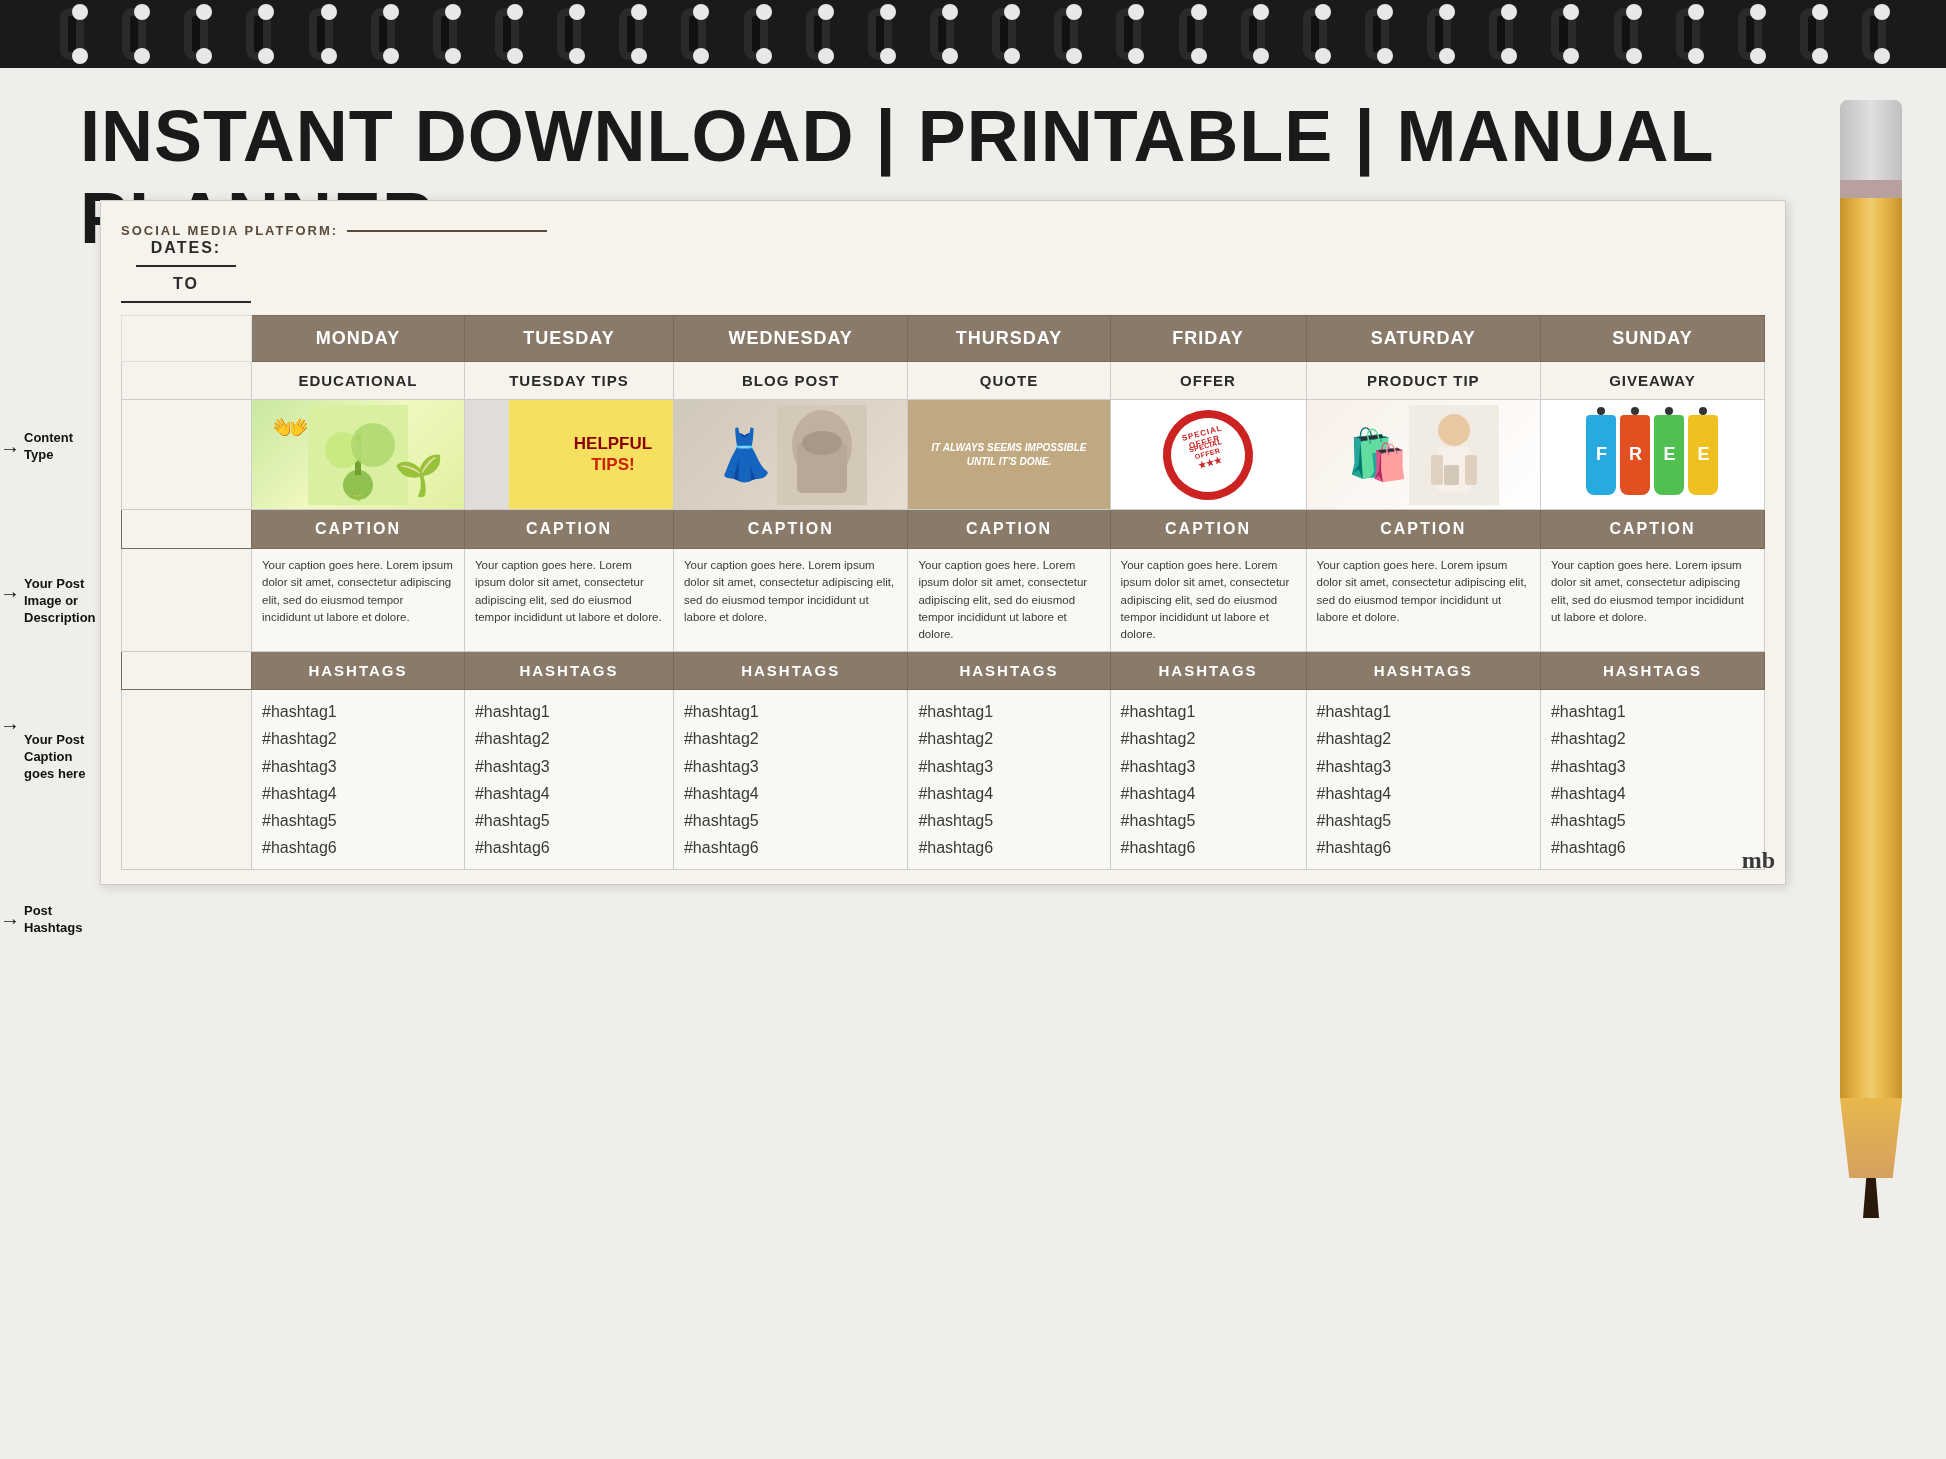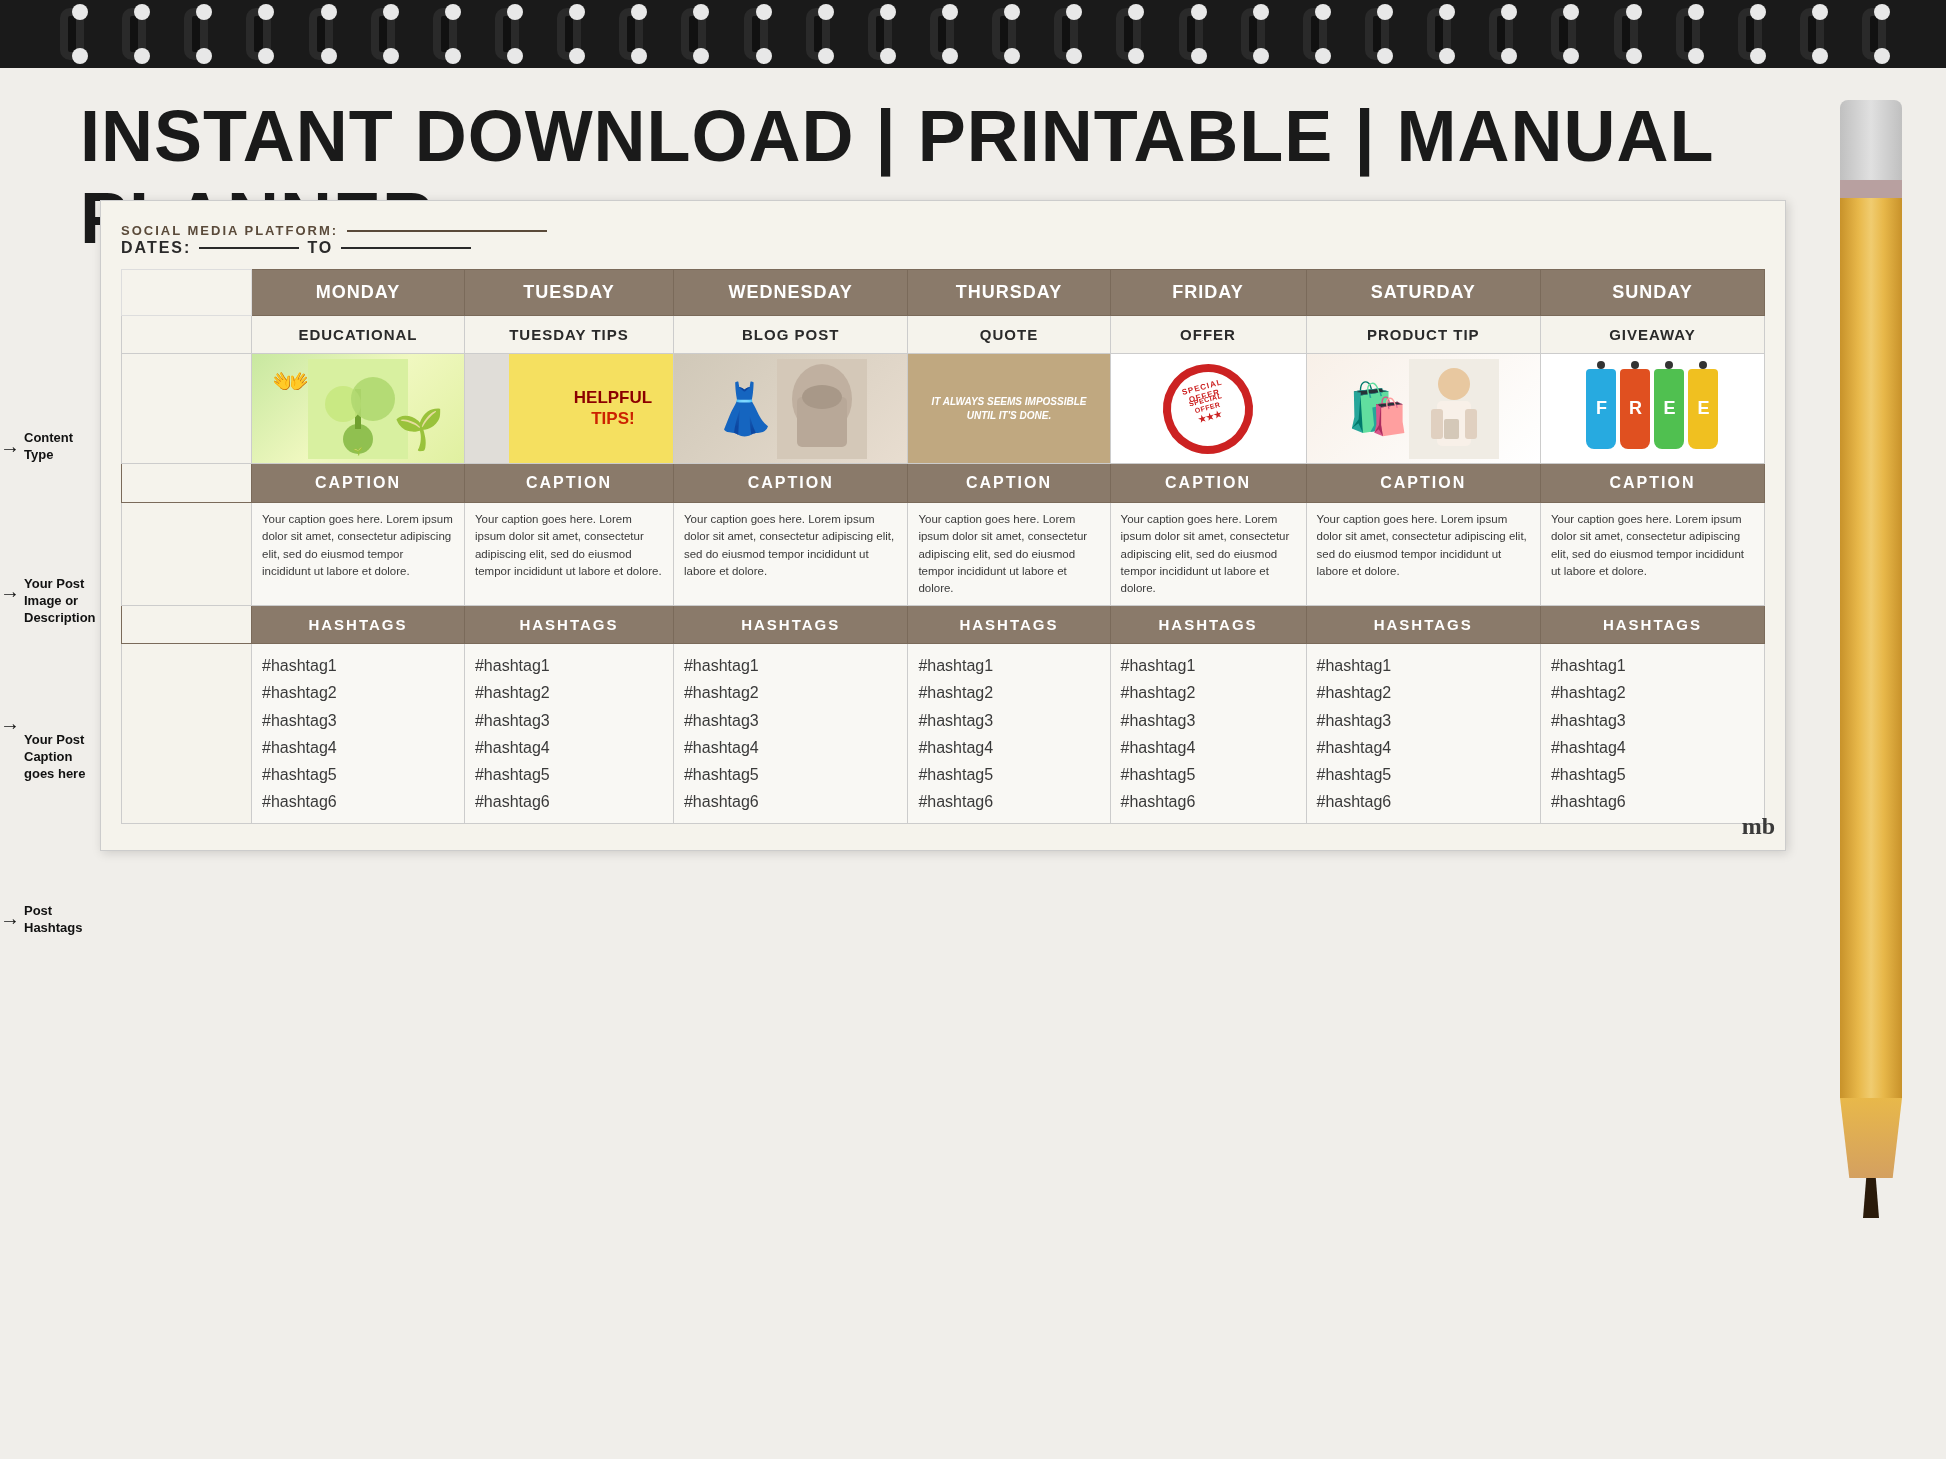--- a/index.html
+++ b/index.html
@@ -131,21 +131,21 @@
     }
 
     
     .calendar-container {
       position: absolute;
       top: 200px;
       left: 100px;
       right: 160px;
       background: #f5f3ec;
       border: 1px solid #ccc;
-      padding: 20px 20px 26px 20px;
+      padding: 20px 20px 14px 20px;
       box-shadow: 2px 2px 10px rgba(0,0,0,0.15);
     }
 
     
     .cal-header {
       margin-bottom: 8px;
     }
     .platform-label {
       font-size: 13px;
       font-weight: 700;
@@ -176,20 +176,21 @@
       line-height: 1;
     }
     .dates-label {
       font-size: 16px;
       font-weight: 700;
       color: #2a2a2a;
       letter-spacing: 2px;
       display: flex;
       align-items: center;
       gap: 8px;
+      flex-direction: column;
     }
     .dates-line {
       display: inline-block;
       width: 100px;
       border-bottom: 2px solid #2a2a2a;
     }
     .dates-to {
       display: inline-block;
       width: 130px;
       border-bottom: 2px solid #2a2a2a;

